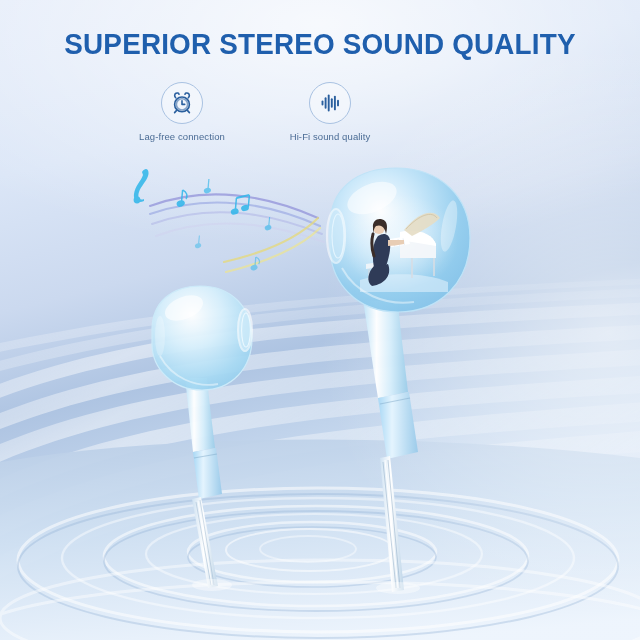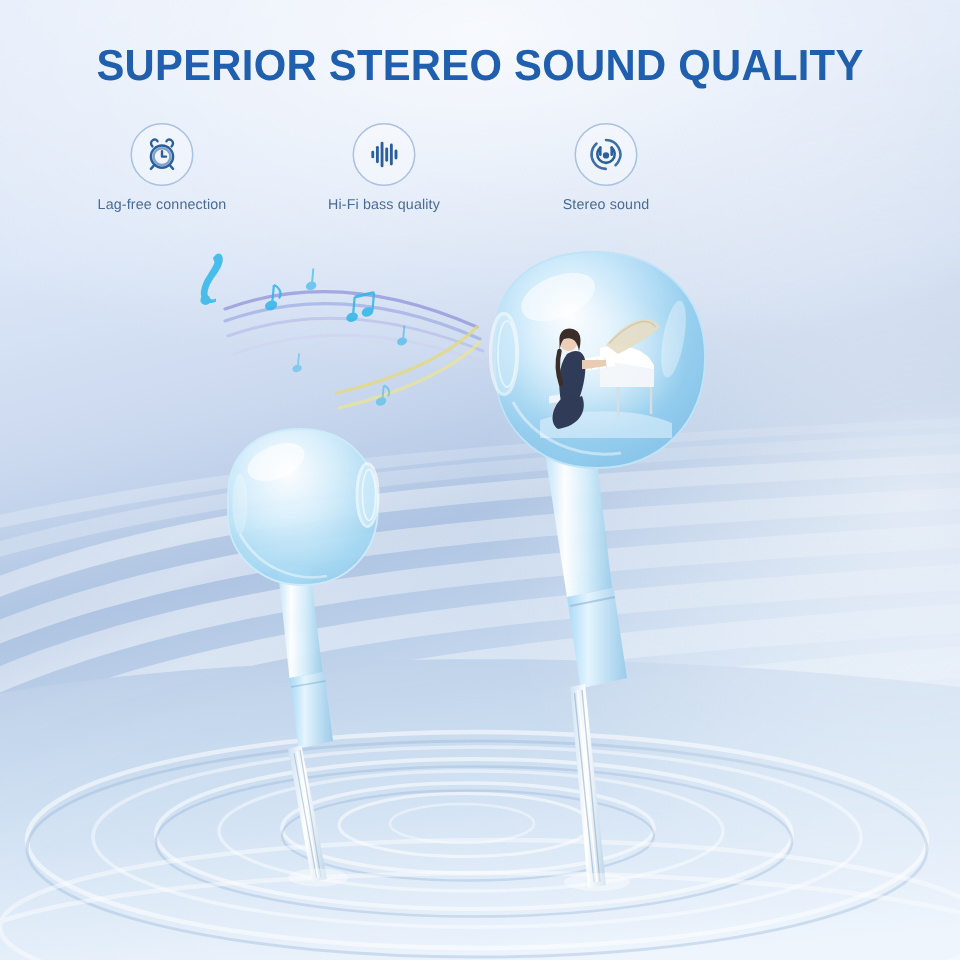--- a/index.html
+++ b/index.html
@@ -148,34 +148,23 @@
       <div class="fcircle">
         <svg width="26" height="26" viewBox="0 0 26 26" fill="none" stroke="#2a5f9e" stroke-width="1.9" stroke-linecap="round">
           <path d="M5.5 11.4 L5.5 14.6"></path>
           <path d="M8.6 8.2 L8.6 17.8"></path>
           <path d="M11.7 5.4 L11.7 20.6"></path>
           <path d="M14.8 9.2 L14.8 16.8"></path>
           <path d="M17.9 6.6 L17.9 19.4"></path>
           <path d="M21 10.6 L21 15.4"></path>
         </svg>
       </div>
-      <div class="flabel">Hi-Fi bass quality</div>
+      <div class="flabel">Hi-Fi sound quality</div>
     </div>
 
-    <div class="feature">
-      <div class="fcircle">
-        <svg width="26" height="26" viewBox="0 0 26 26" fill="none" stroke="#2a5f9e" stroke-width="1.7" stroke-linecap="round">
-          <path d="M13 3.4 A 9.6 9.6 0 1 1 12.9 3.4" opacity=".9" stroke-dasharray="23 7"></path>
-          <path d="M9.2 8.4 A 5.8 5.8 0 1 0 16.8 8.4"></path>
-          <path d="M9.2 8.4 L9.2 13.2 M16.8 8.4 L16.8 13.2"></path>
-          <circle cx="13" cy="13.6" r="2.1" fill="#2a5f9e" stroke="none"></circle>
-        </svg>
-      </div>
-      <div class="flabel">Stereo sound</div>
-    </div>
 
 
   </div>
 
   <div id="product">
     <svg viewBox="0 0 640 640" xmlns="http://www.w3.org/2000/svg">
       <defs>
         <radialGradient id="domeR" cx="0.36" cy="0.3" r="0.82">
           <stop offset="0%" stop-color="#ffffff" stop-opacity=".95"></stop>
           <stop offset="32%" stop-color="#cdeafb" stop-opacity=".95"></stop>

